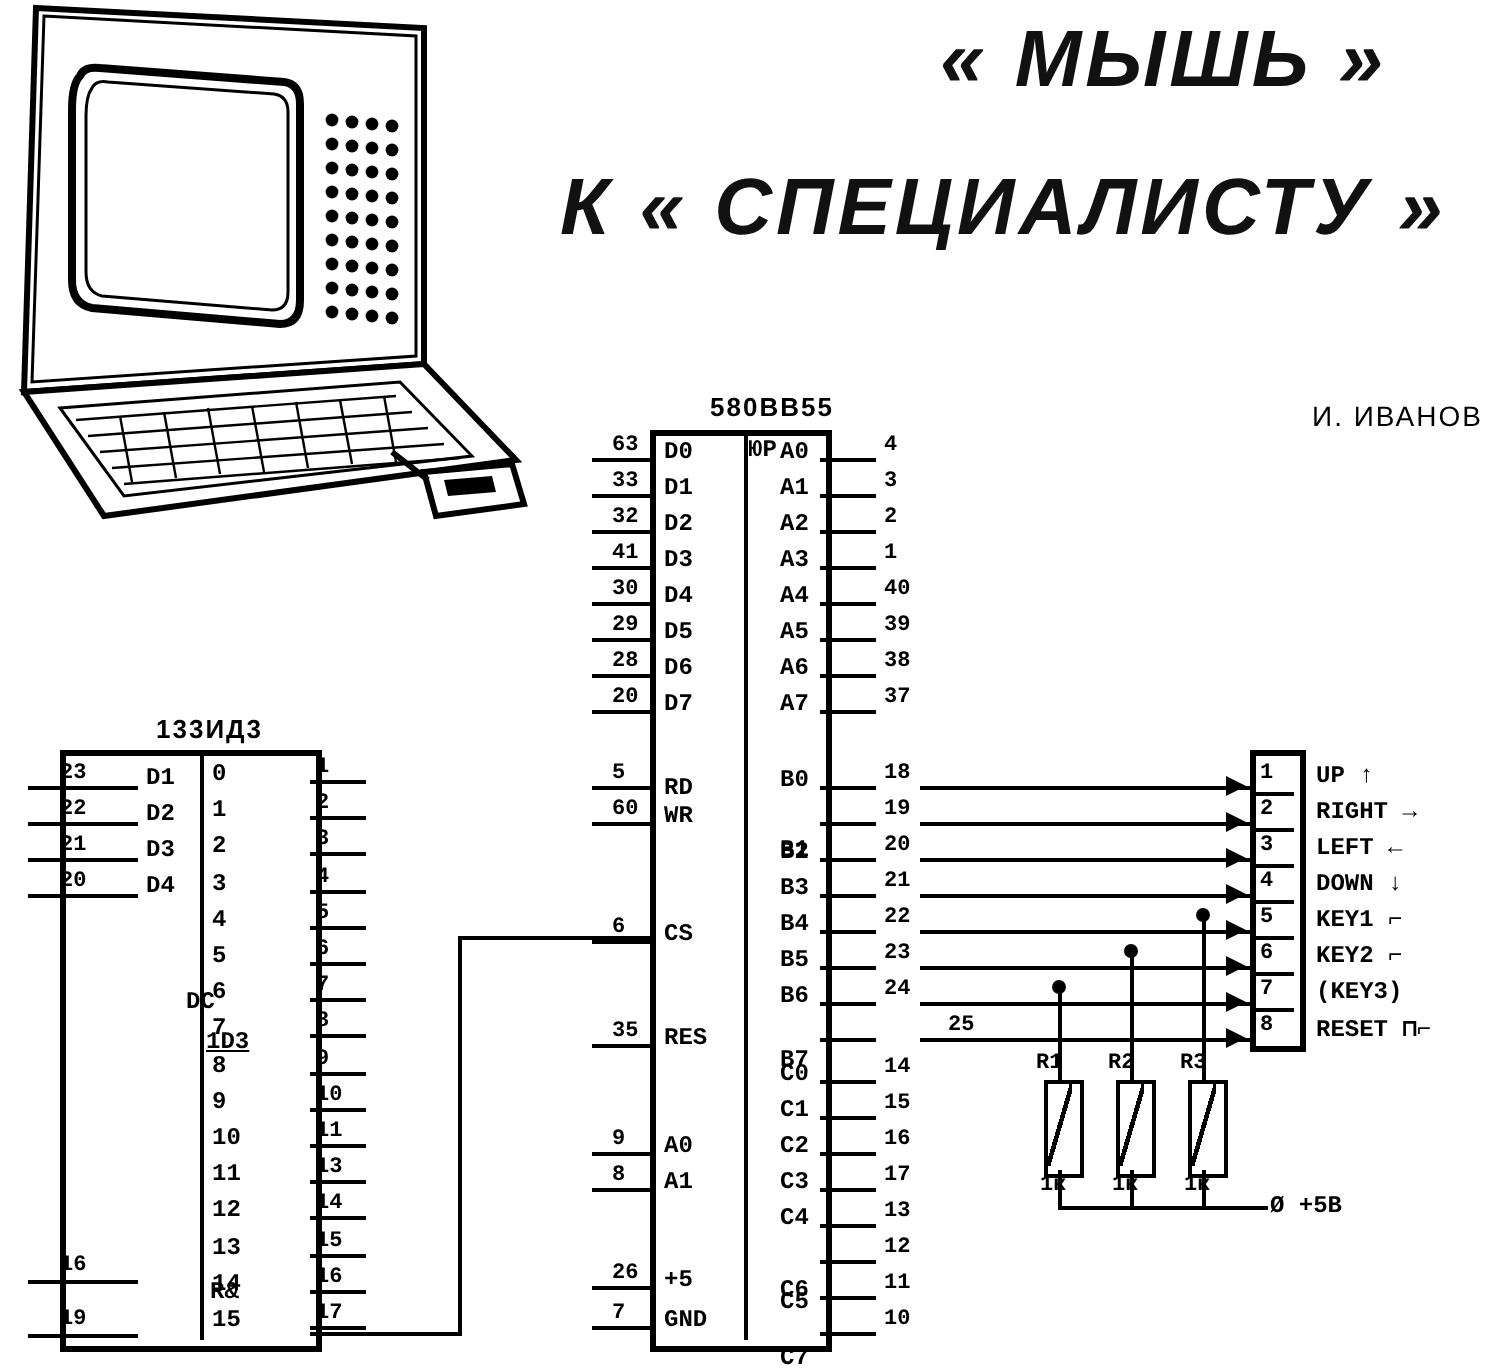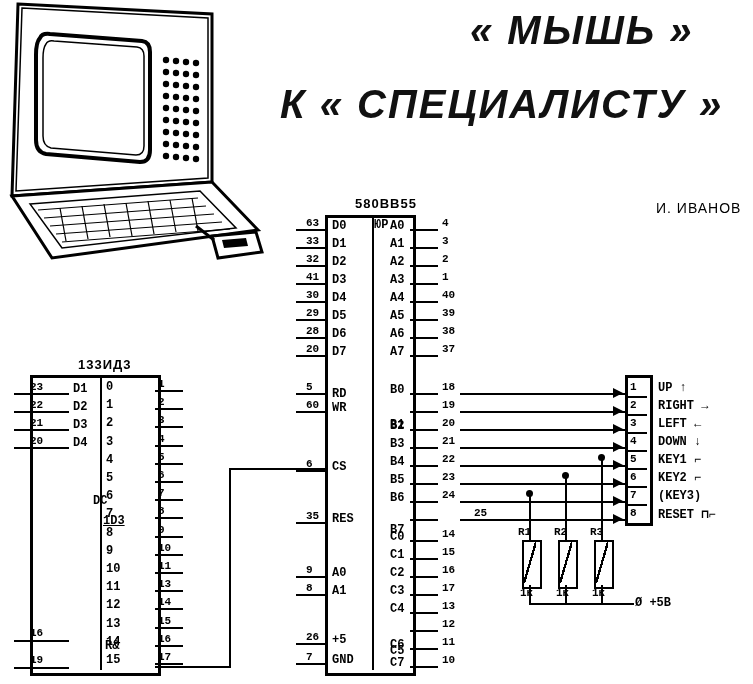--- a/index.html
+++ b/index.html
@@ -323,21 +323,21 @@
     <div class="abs numlbl" style="left: 442px; top: 583px;">17</div>
     <div class="abs pinlbl" style="left: 390px; top: 603px;">C4</div>
     <div class="abs wire hw" style="left: 410px; top: 612px; width: 28px;"></div>
     <div class="abs numlbl" style="left: 442px; top: 601px;">13</div>
     <div class="abs pinlbl" style="left: 390px; top: 621px; margin-top: 24px;">C5</div>
     <div class="abs wire hw" style="left: 410px; top: 630px; width: 28px;"></div>
     <div class="abs numlbl" style="left: 442px; top: 619px;">12</div>
     <div class="abs pinlbl" style="left: 390px; top: 639px;">C6</div>
     <div class="abs wire hw" style="left: 410px; top: 648px; width: 28px;"></div>
     <div class="abs numlbl" style="left: 442px; top: 637px;">11</div>
-    <div class="abs pinlbl" style="left: 390px; top: 657px; font-family: Liberation Mono, monospace;">C7</div>
+    <div class="abs pinlbl" style="left: 390px; top: 673px; font-family: Liberation Mono, monospace;">C7</div>
     <div class="abs wire hw" style="left: 410px; top: 666px; width: 28px;"></div>
     <div class="abs numlbl" style="left: 442px; top: 655px;">10</div>
   </div>
 
 <div class="abs chip" style="left:625px;top:375px;width:22px;height:145px;"></div>
 <div class="abs" id="conn">
     <div class="abs numlbl" style="left: 630px; top: 382px;">1</div>
     <div class="abs sig" style="left: 658px; top: 381px;">UP ↑</div>
     <div class="abs numlbl" style="left: 630px; top: 400px;">2</div>
     <div class="abs sig" style="left: 658px; top: 399px;">RIGHT →</div>

